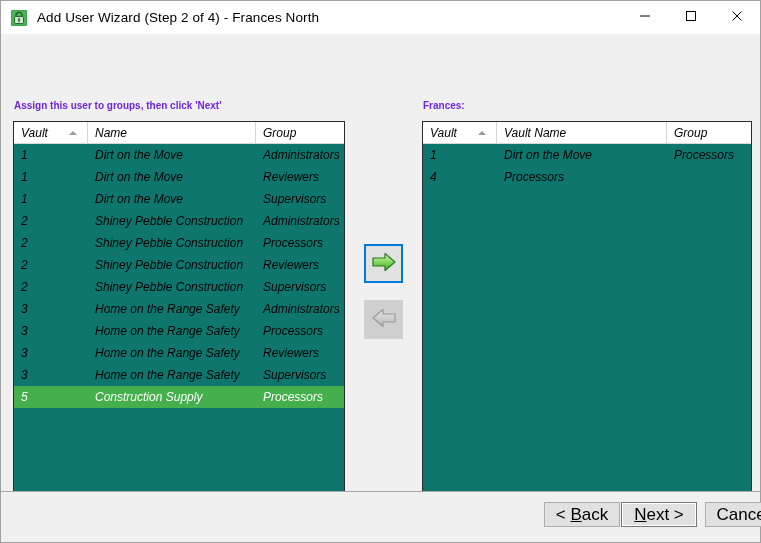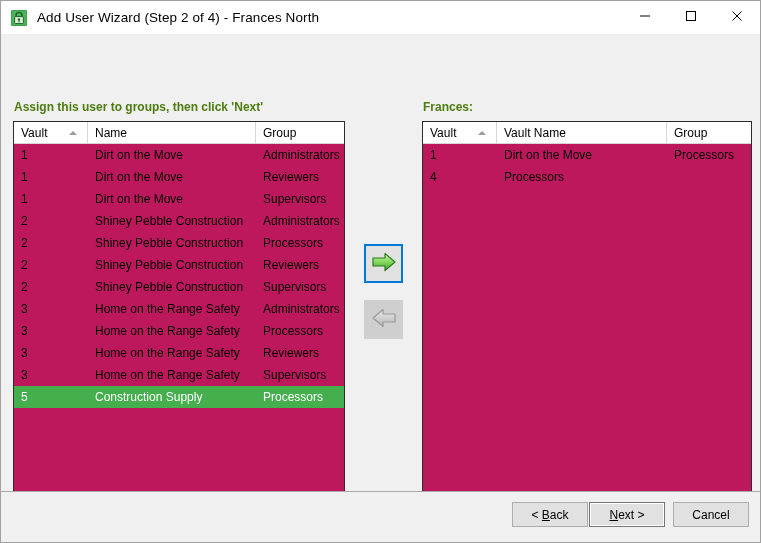--- a/index.html
+++ b/index.html
@@ -68,33 +68,34 @@
     cursor: default;
   }
   
   #body-area {
     flex: 1 1 auto;
     position: relative;
   }
   .panel-label {
     position: absolute;
     font-weight: bold;
-    font-size: 12px;
-    color: #4d7c0f;
+    font-size: 10px;
+    color: #6d28d9;
     white-space: nowrap;
   }
   #label-left  { left: 13px; top: 49px; }
   #label-right { left: 422px; top: 49px; }
 
   .listbox {
     position: absolute;
-    background: #be185d;
+    background: #0f766e;
     border: 1px solid #2b2b2b;
     box-sizing: border-box;
     overflow: hidden;
+    font-style: italic;
   }
   #list-left  { left: 12px;  top: 70px; width: 332px; height: 396px; }
   #list-right { left: 421px; top: 70px; width: 330px; height: 396px; }
 
   .lv-header {
     display: flex;
     height: 22px;
     background: #ffffff;
     border-bottom: 1px solid #d6d6d6;
     box-sizing: border-box;
@@ -186,26 +187,27 @@
     position: relative;
   }
   .dlg-btn {
     position: absolute;
     top: 10px;
     height: 25px;
     background: #e1e1e1;
     border: 1px solid #adadad;
     box-sizing: border-box;
     font-family: "Liberation Sans", sans-serif;
-    font-size: 12px;
+    font-size: 17px;
     color: #000;
     display: flex;
     align-items: center;
     justify-content: center;
     cursor: default;
+    margin-left: 32px;
   }
   .dlg-btn.default {
     border: 1px solid #767676;
     box-shadow: inset 0 0 0 1px #ffffff;
   }
   #btn-back   { left: 511px; width: 76px; }
   #btn-next   { left: 588px; width: 76px; }
   #btn-cancel { left: 672px; width: 76px; }
   .uline { text-decoration: underline; }
   .dlg-btn .lbl { white-space: nowrap; }

